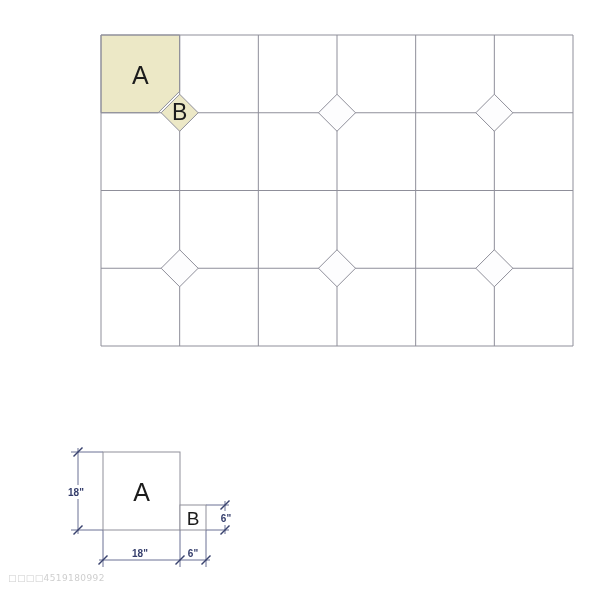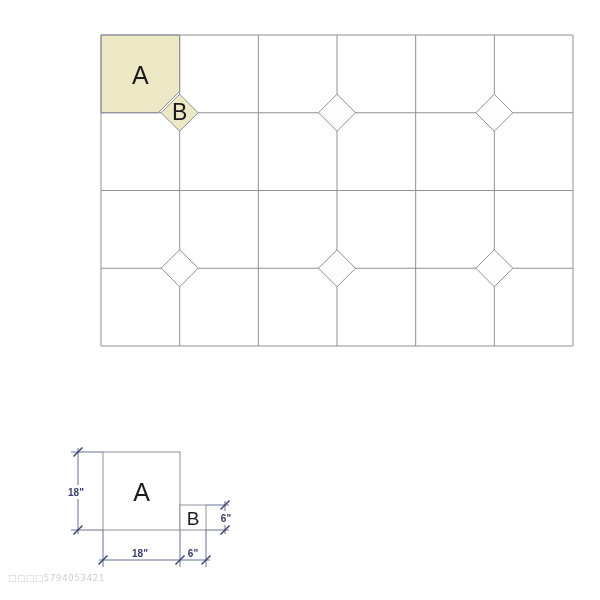--- a/index.html
+++ b/index.html
@@ -67,14 +67,14 @@
         <line x1="175.5" y1="564.5" x2="184.5" y2="555.5" stroke="#39426e" stroke-width="1.4"></line>
         <line x1="201.5" y1="564.5" x2="210.5" y2="555.5" stroke="#39426e" stroke-width="1.4"></line>
         <rect x="66" y="485" width="20" height="14" fill="#ffffff"></rect>
         <text x="76" y="492" text-anchor="middle" dominant-baseline="central" font-size="10" fill="#343d6b" font-weight="bold">18"</text>
         <rect x="216" y="511" width="20" height="14" fill="#ffffff"></rect>
         <text x="226" y="518" text-anchor="middle" dominant-baseline="central" font-size="10" fill="#343d6b" font-weight="bold">6"</text>
         <text x="140" y="553" text-anchor="middle" dominant-baseline="central" font-size="10" fill="#343d6b" font-weight="bold">18"</text>
         <text x="193" y="553" text-anchor="middle" dominant-baseline="central" font-size="10" fill="#343d6b" font-weight="bold">6"</text>
       </g>
   </svg>
-  <div class="watermark">□□□□5794053421</div>
+  <div class="watermark">□□□□4519180992</div>
 </div>
 
 </body></html>

